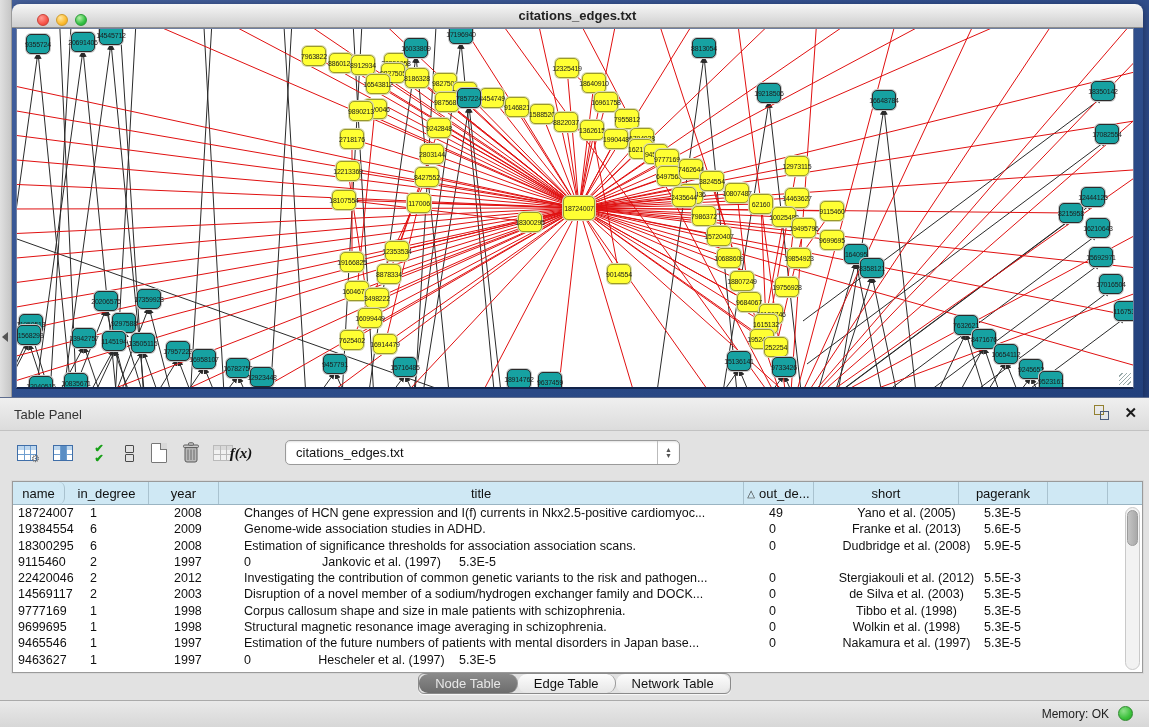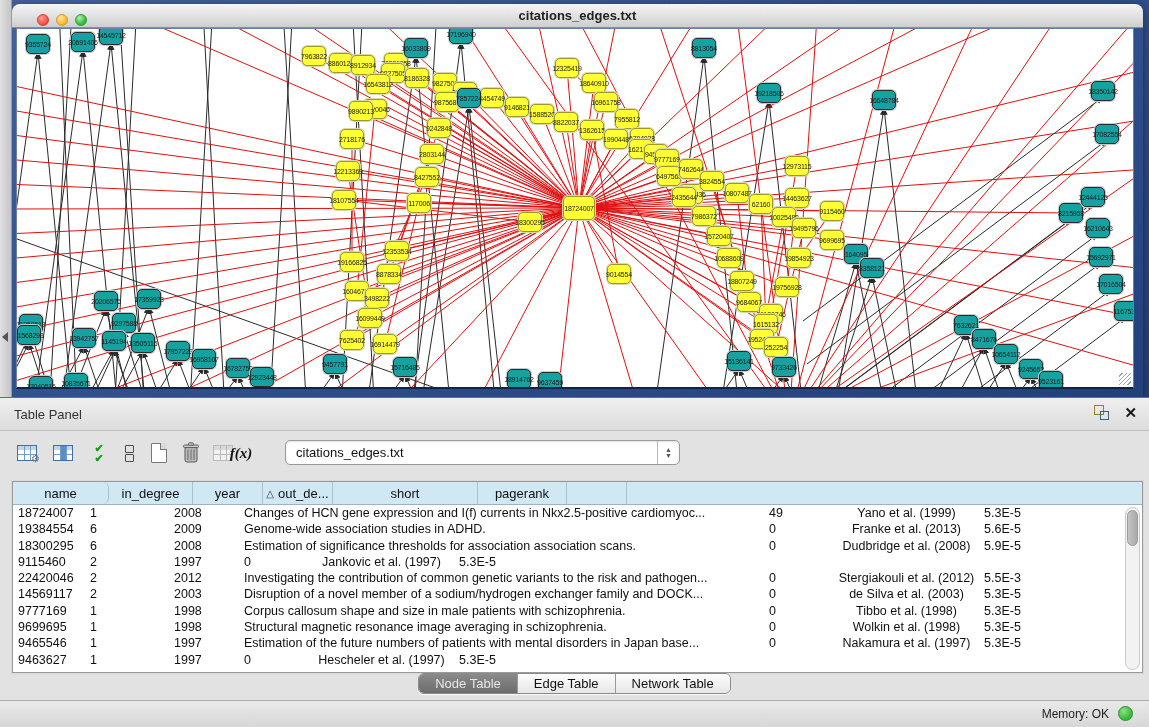--- a/index.html
+++ b/index.html
@@ -84,21 +84,21 @@
   .td.center { text-align:center; padding-left:0; }
   .vscroll { position:absolute; right:2px; top:25px; width:15px; height:163px;
     background:#f2f2f2; border:1px solid #c9c9c9; border-radius:8px; }
   .vthumb { position:absolute; left:1px; top:2px; width:11px; height:36px; border-radius:6px;
     background:linear-gradient(90deg,#c4c4c4,#a9a9a9); border:1px solid #9b9b9b; }
 
   .tabsbar { position:absolute; left:0; top:276px; width:100%; height:27px; display:flex; justify-content:center; }
   .seg { display:flex; height:21px; border:1px solid #8a8a8a; border-radius:6px; overflow:hidden;
     box-shadow:0 1px 1px rgba(255,255,255,.8); }
   .seg .s { padding:0 16px; font-size:13px; line-height:20px; color:#111;
-    background:linear-gradient(#fdfdfd,#e6e6e6); border-right:1px solid #9a9a9a; }
+    background:linear-gradient(#fdfdfd,#e6e6e6); border-right:1px solid #9a9a9a;border-radius:9px; }
   .seg .s:last-child { border-right:none; }
   .seg .s.sel { background:linear-gradient(#8a8a8a,#6c6c6c); color:#e8e8e8; }
 
   
   .statusbar { position:absolute; left:0; top:700px; width:1149px; height:27px;
     background:linear-gradient(#e9e9e9,#d7d7d7); border-top:1px solid #aaa; }
   .mem { position:absolute; right:40px; top:6px; font-size:12px; color:#222; }
   .memdot { position:absolute; right:16px; top:5px; width:15px; height:15px; border-radius:50%;
     background:radial-gradient(circle at 35% 30%,#8ee08a,#3cc13c 60%,#28a028); border:1px solid #2d8a2d; }
 </style>
@@ -773,28 +773,31 @@
       <span>citations_edges.txt</span>
       <span class="stepper">
           <span>▲</span>
           <span>▼</span>
         </span>
     </div>
   </div>
 
   <div class="tablebox">
     <div class="thead" id="thead">
-        <div class="th" style="width: 96px; border-radius: 6px;">
+        <div class="th" style="width: 52px; border-radius: 6px;">
           <span>name</span>
         </div>
         <div class="th" style="width: 84px;">
           <span>in_degree</span>
         </div>
         <div class="th" style="width: 70px;">
           <span>year</span>
+        </div>
+        <div class="th" style="width: 525px;">
+          <span>title</span>
         </div>
         <div class="th" style="width: 70px;">
           <span class="sortg">△</span>
           <span>out_de...</span>
         </div>
         <div class="th" style="width: 145px; text-align: center;">
           <span>short</span>
         </div>
         <div class="th" style="width: 89px;">
           <span>pagerank</span>
@@ -803,21 +806,21 @@
           <span></span>
         </div>
       </div>
     <div id="tbody">
         <div class="trow">
           <div class="td" style="width: 72px;">18724007</div>
           <div class="td" style="width: 84px;">1</div>
           <div class="td" style="width: 70px;">2008</div>
           <div class="td" style="width: 525px;">Changes of HCN gene expression and I(f) currents in Nkx2.5-positive cardiomyoc...</div>
           <div class="td" style="width: 70px;">49</div>
-          <div class="td center" style="width: 145px;">Yano et al. (1999)</div>
+          <div class="td center" style="width: 145px;">Yano et al. (2005)</div>
           <div class="td" style="width: 89px;">5.3E-5</div>
         </div>
         <div class="trow">
           <div class="td" style="width: 72px;">19384554</div>
           <div class="td" style="width: 84px;">6</div>
           <div class="td" style="width: 70px;">2009</div>
           <div class="td" style="width: 525px;">Genome-wide association studies in ADHD.</div>
           <div class="td" style="width: 70px;">0</div>
           <div class="td center" style="width: 145px;">Franke et al. (2013)</div>
           <div class="td" style="width: 89px;">5.6E-5</div>

